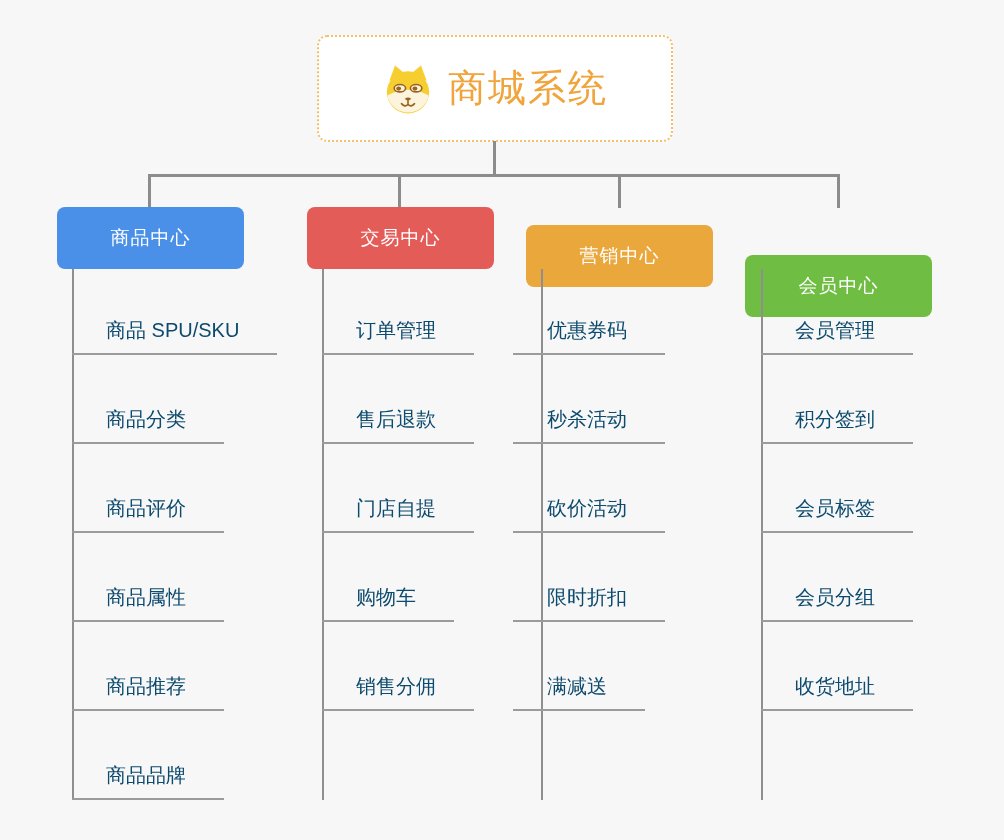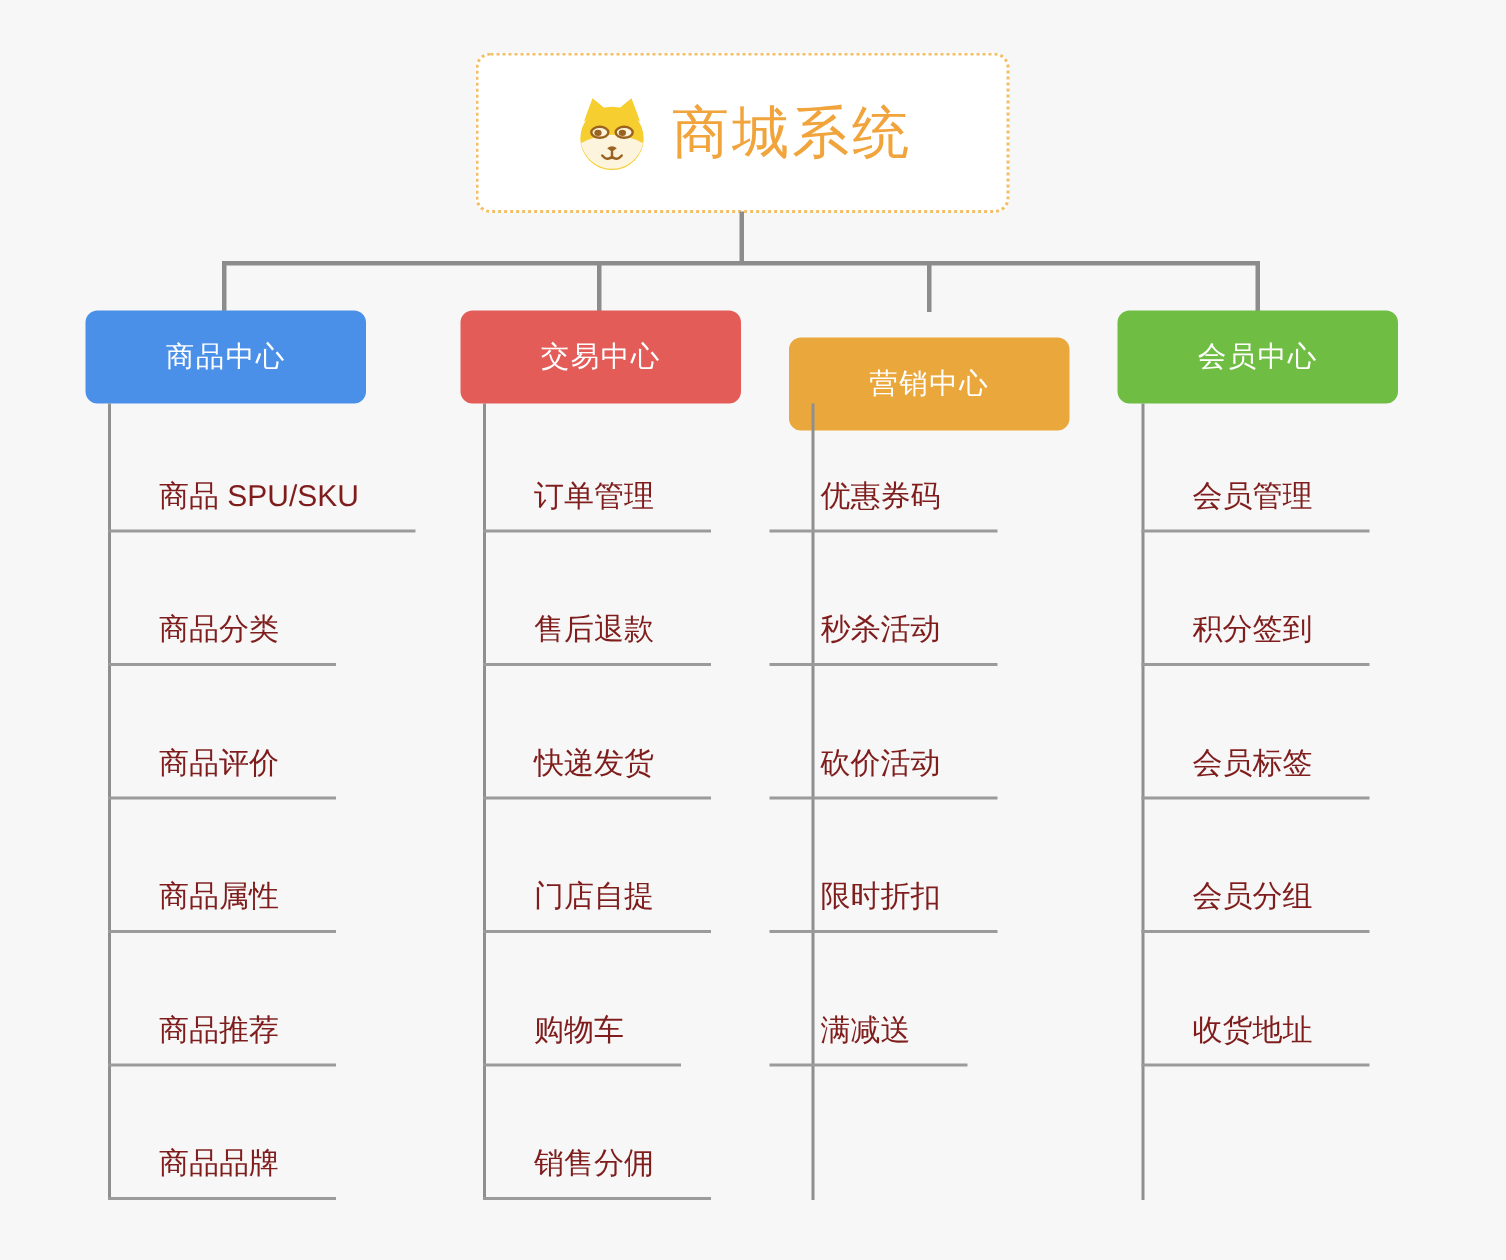--- a/index.html
+++ b/index.html
@@ -49,21 +49,21 @@
     border-radius:8px;
     display:flex;align-items:center;justify-content:center;
     color:#ffffff;
     font-size:19px;
     letter-spacing:1px;
     cursor:default;
   }
   .branch-box.b0{left:57px;  background:#4a90e8;}
   .branch-box.b1{left:307px; background:#e45c58;}
   .branch-box.b2{left:526px; background:#eaa73c;margin-top:18px;}
-  .branch-box.b3{left:745px; background:#6fbe43;}
+  .branch-box.b3{left:745px; background:#6fbe43;margin-top:48px;}
   
   .col-line{
     position:absolute;
     top:269px;height:531px;width:2px;
     background:#8f8f8f;
   }
   .col-line.c0{left:72px;}
   .col-line.c1{left:322px;}
   .col-line.c2{left:541px;}
   .col-line.c3{left:761px;}
@@ -77,21 +77,21 @@
   .col.c3{left:761px;}
   .item{
     width:fit-content;
     height:89px;
     box-sizing:border-box;
     padding:0 38px 9px 34px;
     border-bottom:2px solid #9b9b9b;
     display:flex;
     align-items:flex-end;
     font-size:20px;
-    color:#7f1d1d;
+    color:#0c4a6e;
     white-space:nowrap;
     cursor:default;
   }
   .item:first-child{height:86px;}
 </style>
 </head>
 <body>
 
 <div class="canvas">
 
@@ -143,21 +143,20 @@
     <div class="item">商品分类</div>
     <div class="item">商品评价</div>
     <div class="item">商品属性</div>
     <div class="item">商品推荐</div>
     <div class="item">商品品牌</div>
   </div>
 
   <div class="col c1">
     <div class="item">订单管理</div>
     <div class="item">售后退款</div>
-    <div class="item">快递发货</div>
     <div class="item">门店自提</div>
     <div class="item">购物车</div>
     <div class="item">销售分佣</div>
   </div>
 
   <div class="col c2">
     <div class="item">优惠券码</div>
     <div class="item">秒杀活动</div>
     <div class="item">砍价活动</div>
     <div class="item">限时折扣</div>

